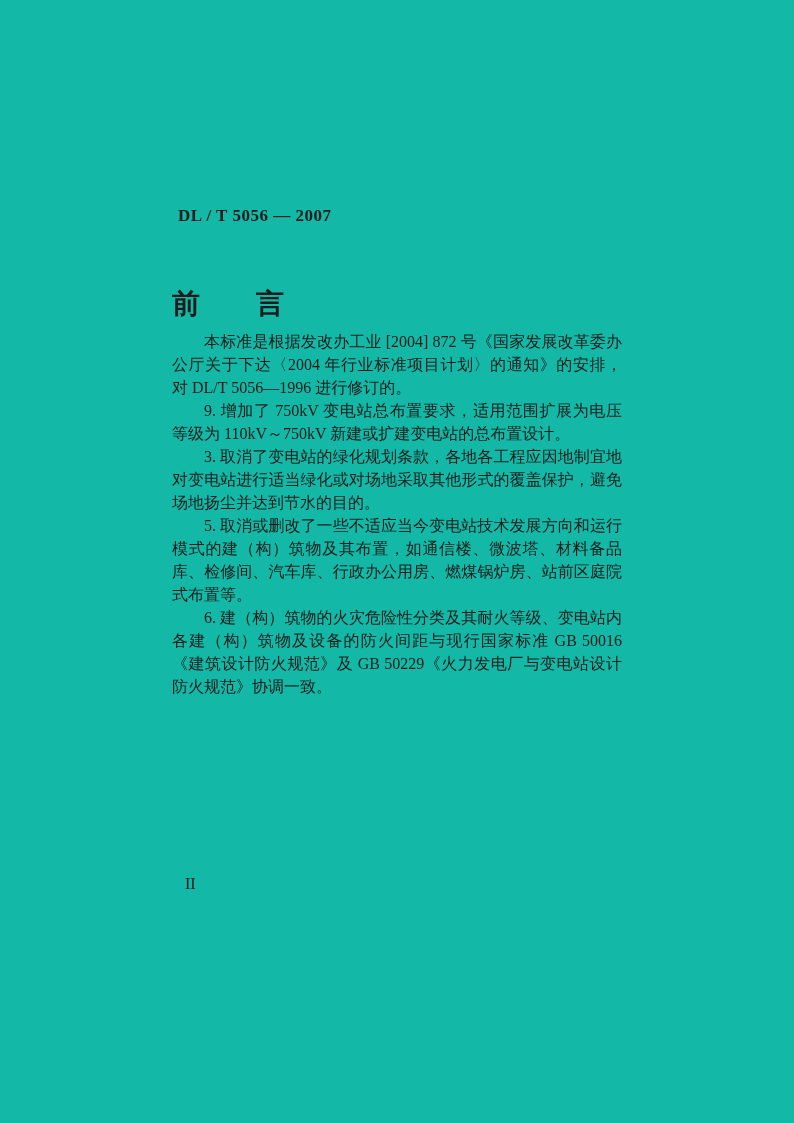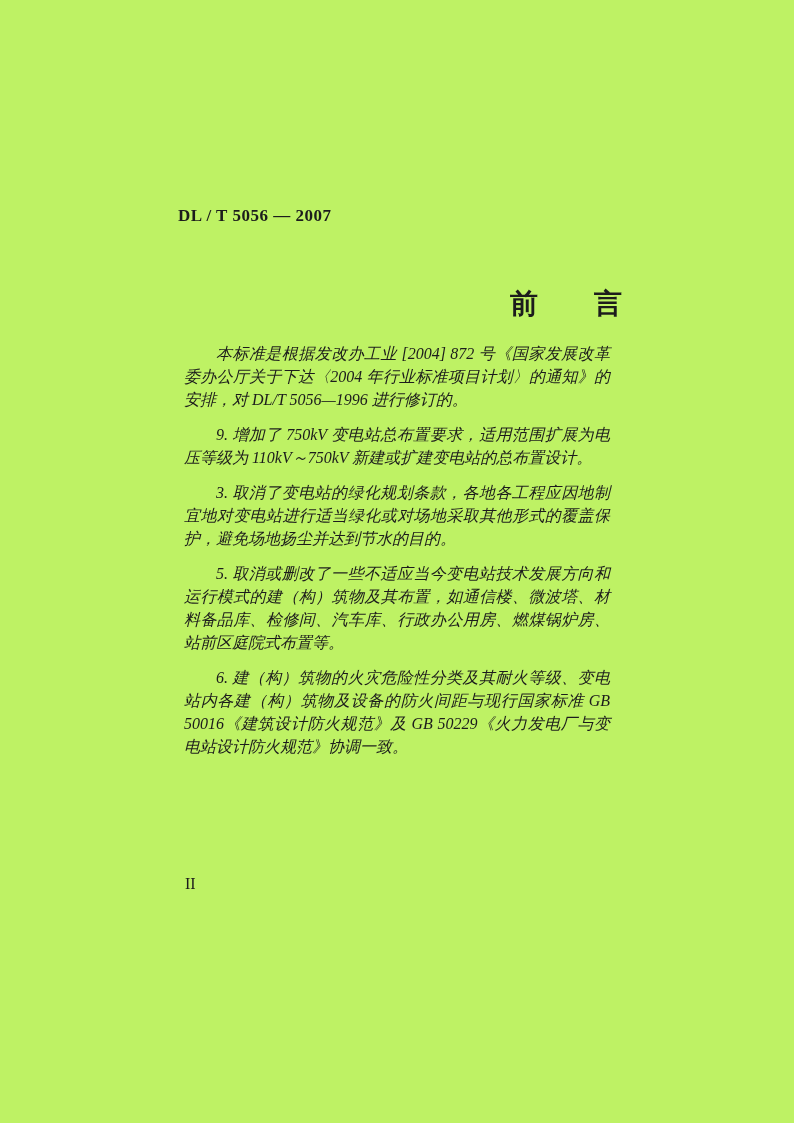--- a/index.html
+++ b/index.html
@@ -5,59 +5,58 @@
   html, body {
     margin: 0;
     padding: 0;
     background: #e8e8e8;
   }
   .page {
     position: relative;
     width: 794px;
     height: 1123px;
     margin: 0 auto;
-    background: #bef264;
+    background: #14b8a6;
     font-family: "Liberation Serif", "DejaVu Serif", serif;
     color: #1c1c1c;
     overflow: hidden;
   }
   .standard-number {
     position: absolute;
     left: 178px;
     top: 206px;
     font-size: 17px;
     font-weight: bold;
     letter-spacing: 0.5px;
     white-space: nowrap;
   }
   .doc-title {
     position: absolute;
     left: 172px;
     top: 266px;
     width: 450px;
-    text-align: right;
+    text-align: left;
     font-size: 28px;
     font-weight: bold;
     font-family: "Liberation Sans", "DejaVu Sans", sans-serif;
     white-space: pre;
   }
   .doc-body {
     position: absolute;
     left: 172px;
     top: 330px;
     width: 450px;
     font-size: 16px;
     line-height: 23px;
     text-align: justify;
   }
   .doc-body p {
-    margin: 12px;
+    margin: 0;
     padding: 0;
     text-indent: 2em;
-    font-style: italic;
   }
   .page-number {
     position: absolute;
     left: 185px;
     top: 875px;
     font-size: 16px;
   }
 </style>
 </head>
 <body>

